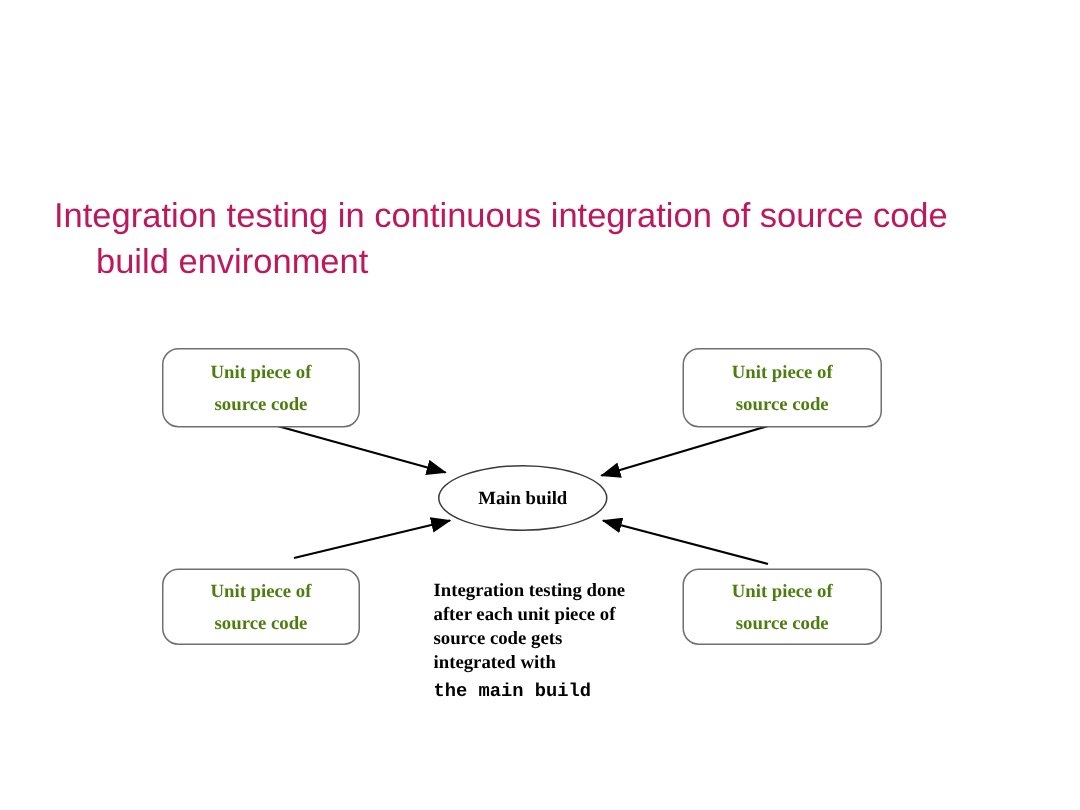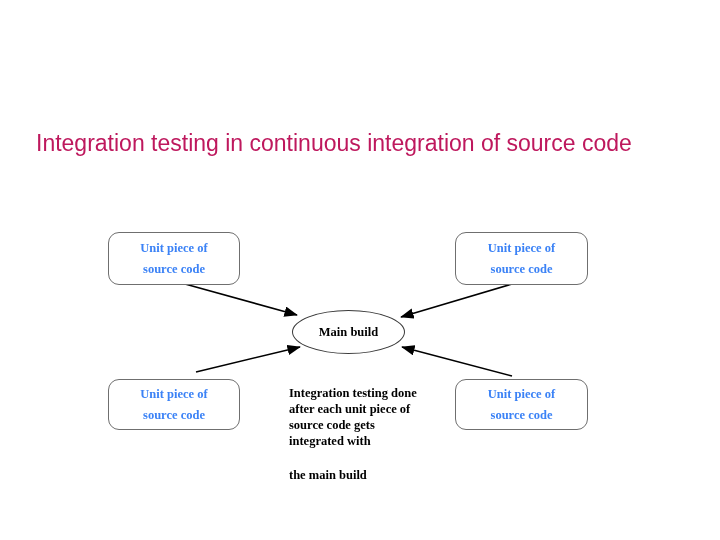--- a/index.html
+++ b/index.html
@@ -45,21 +45,21 @@
     border-radius: 11px;
     background: #ffffff;
     display: flex;
     flex-direction: column;
     align-items: center;
     justify-content: center;
     font-family: "Liberation Serif", serif;
     font-weight: bold;
     font-size: 12.5px;
     line-height: 21px;
-    color: #3b82f6;
+    color: #4d7c0f;
     text-align: center;
   }
   .node-box .line { display: block; }
   #node-top-left    { left: 108px; top: 232px; width: 132px; height: 53px; }
   #node-top-right   { left: 455px; top: 232px; width: 133px; height: 53px; }
   #node-bottom-left { left: 108px; top: 379px; width: 132px; height: 51px; }
   #node-bottom-right{ left: 455px; top: 379px; width: 133px; height: 51px; }
 
   #node-main-build {
     position: absolute;
@@ -87,38 +87,40 @@
     width: 130px;
     font-family: "Liberation Serif", serif;
     font-weight: bold;
     font-size: 12.5px;
     line-height: 16px;
     color: #000000;
     text-align: left;
   }
   #note-integration-testing .note-tail {
     display: block;
-    margin-top: 18px;
+    margin-top: 4px;
+    font-family: Liberation Mono, monospace;
   }
 
   #connectors {
     position: absolute;
     left: 0; top: 0;
     width: 720px;
     height: 540px;
     pointer-events: none;
   }
 </style>
 </head>
 <body>
 
 <div id="slide">
 
   <div id="slide-title">
     <span>Integration testing in continuous integration of source code</span>
+    <span class="wrap-indent">build environment</span>
   </div>
 
   <svg id="connectors" viewBox="0 0 720 540" xmlns="http://www.w3.org/2000/svg">
     <defs>
       <marker id="arrowhead" markerWidth="9" markerHeight="7" refX="8.4" refY="3.5" orient="auto" markerUnits="strokeWidth">
         <path d="M0,0 L9,3.5 L0,7 Z" fill="#000000"></path>
       </marker>
     </defs>
 
     <line x1="185" y1="284" x2="297" y2="315" stroke="#000000" stroke-width="1.5" marker-end="url(#arrowhead)"></line>

